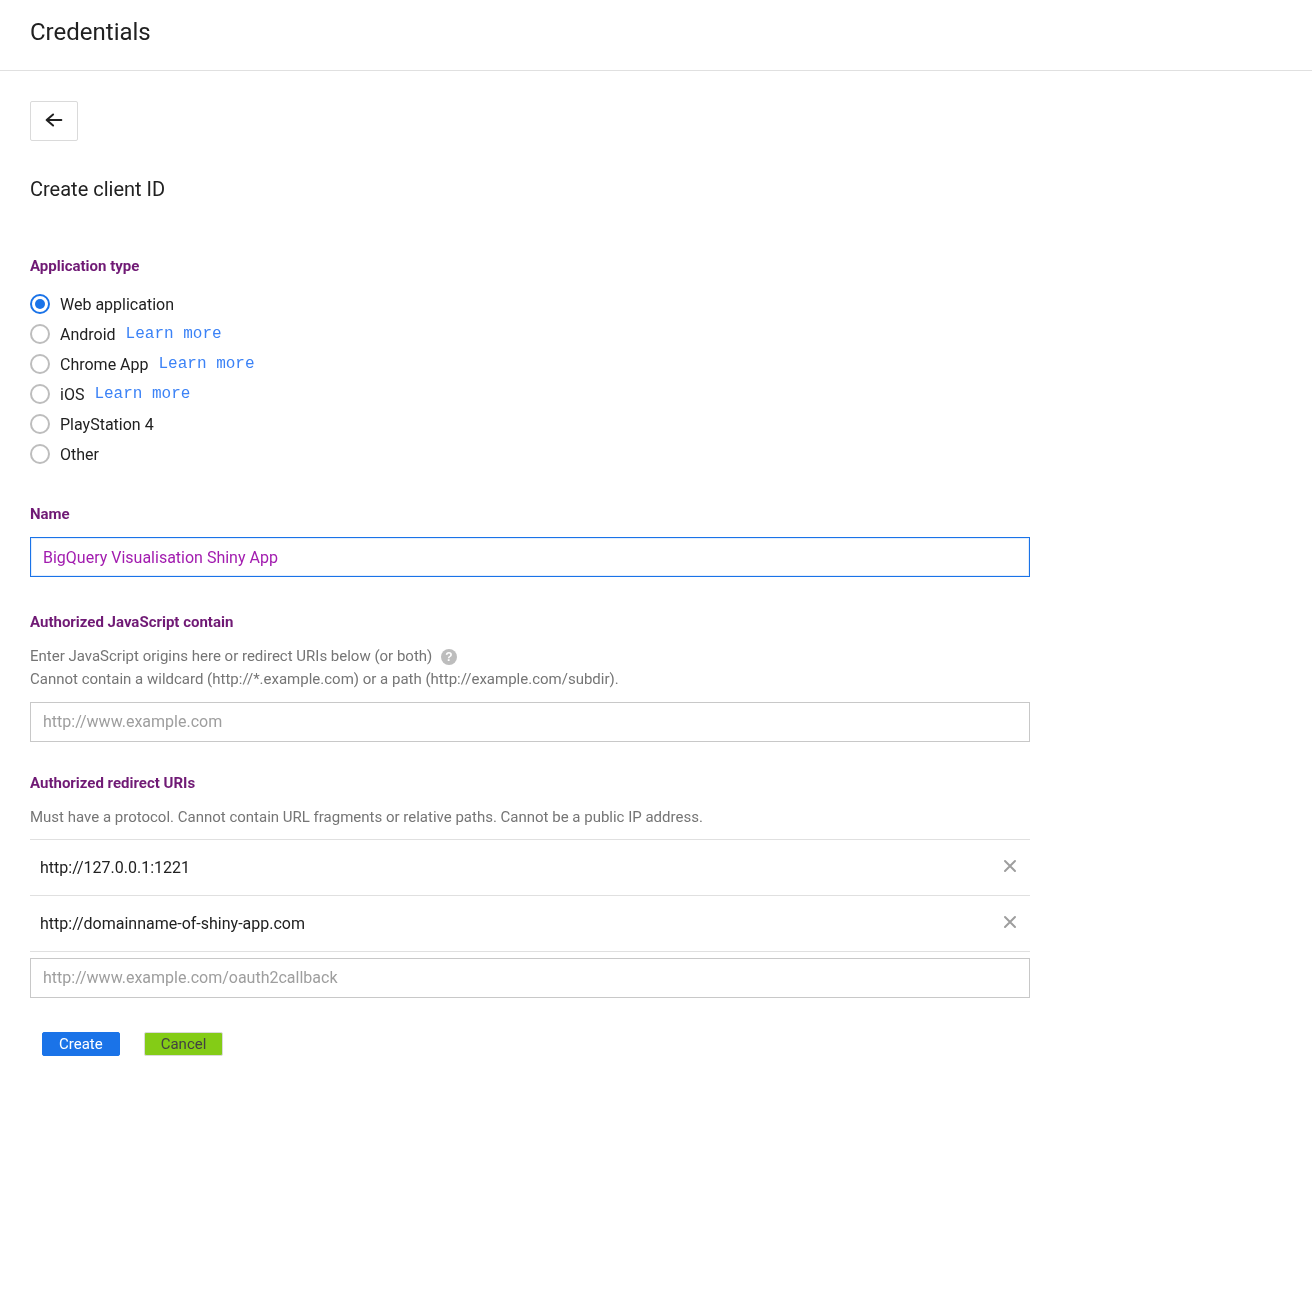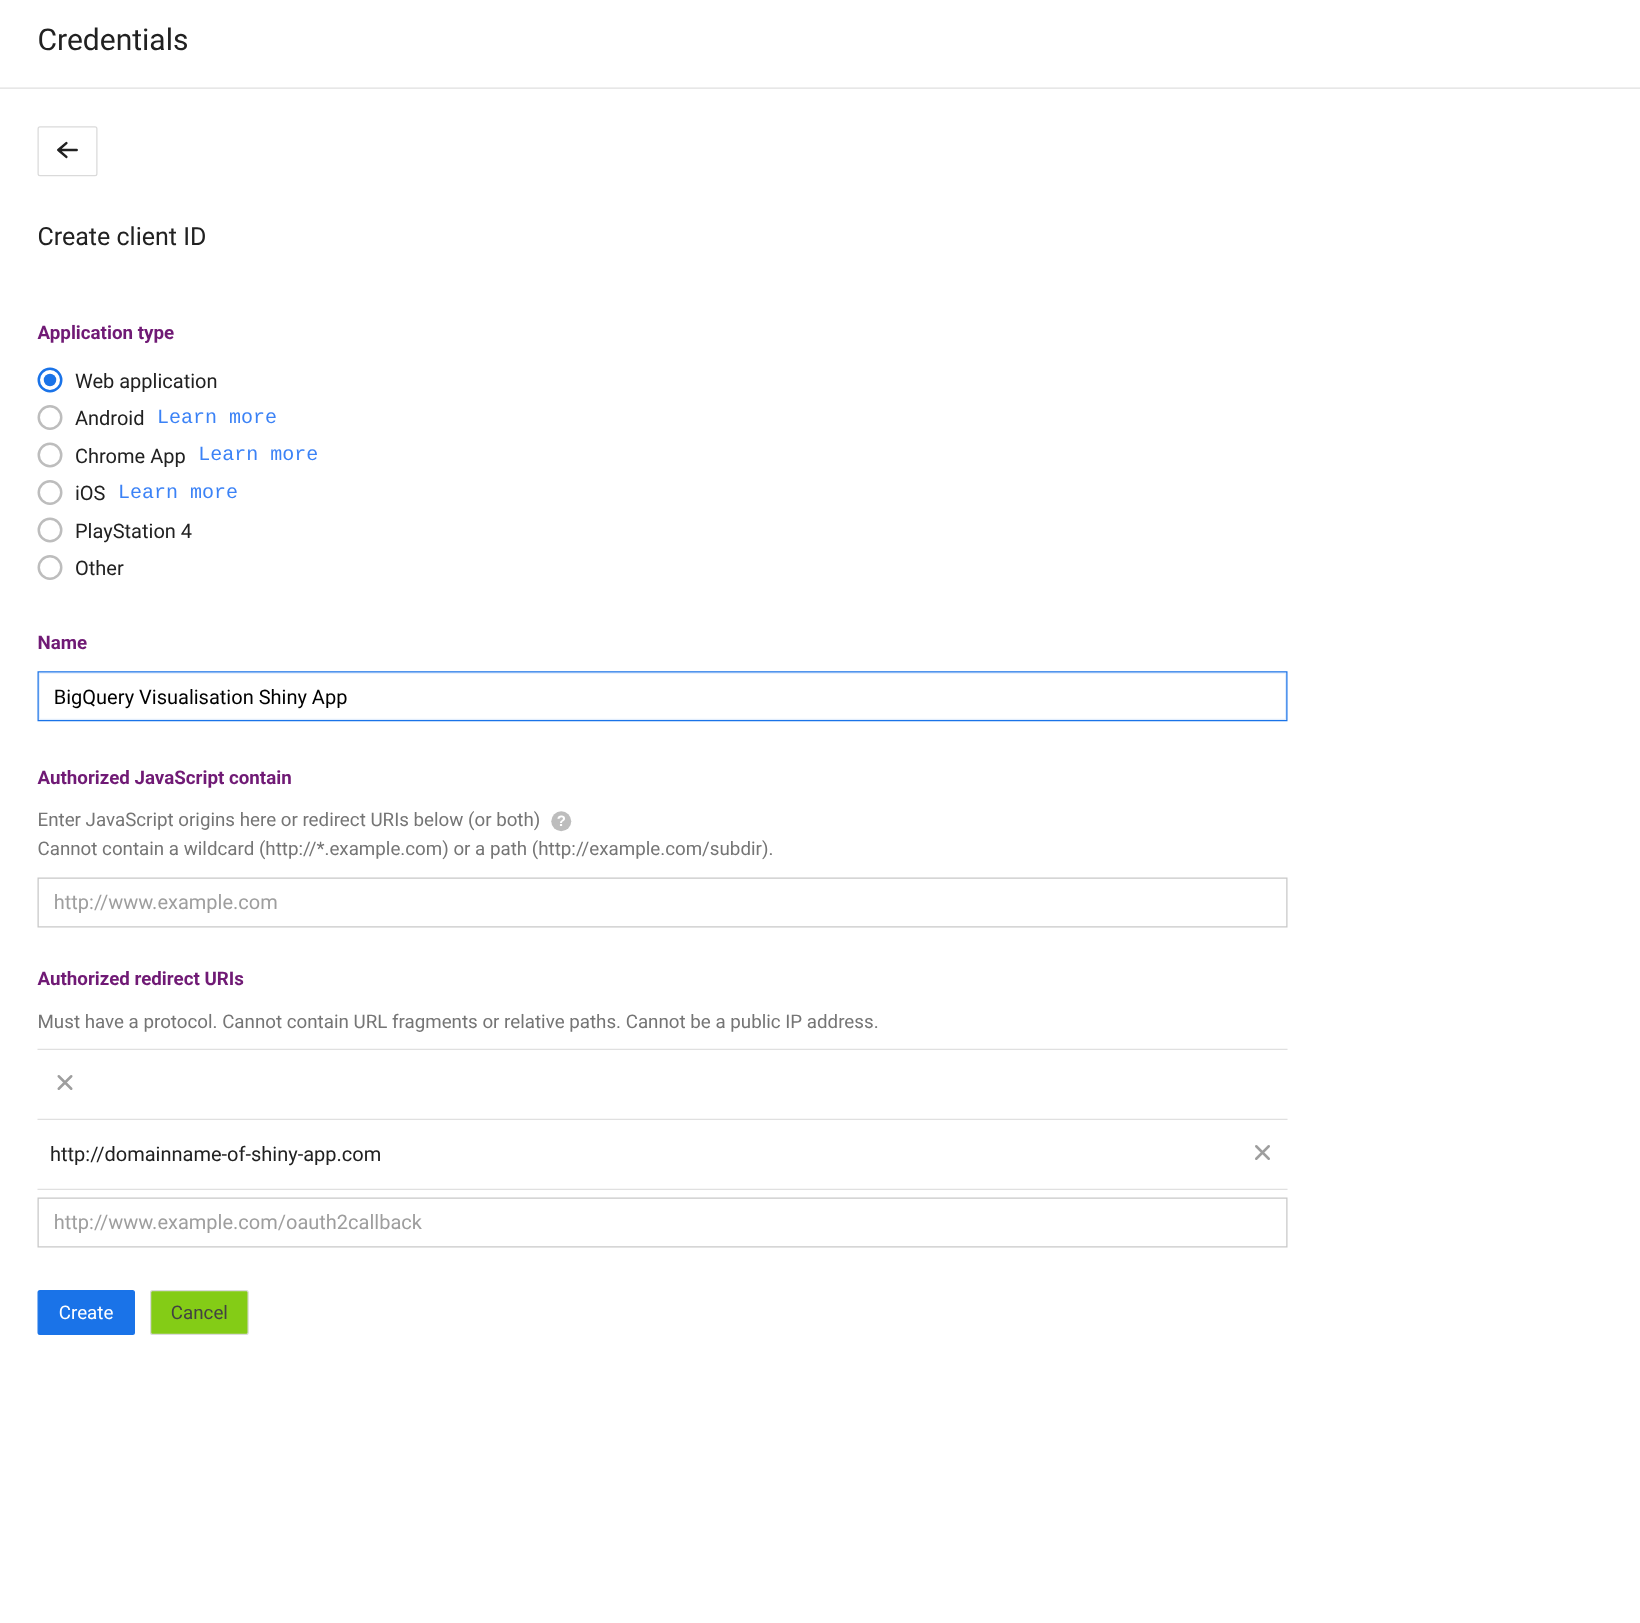--- a/index.html
+++ b/index.html
@@ -87,21 +87,21 @@
     font-family: Liberation Mono, monospace;
   }
   .name-field { margin-bottom: 36px; }
   .text-input {
     width: 100%;
     height: 40px;
     border: 1px solid #c8c8c8;
     padding: 0 12px;
     font-size: 16px;
     font-family: inherit;
-    color: #000000;
+    color: #a21caf;
     outline: none;
   }
   .text-input.focused { border: 1px solid #1a73e8; box-shadow: 0 0 0 1px rgba(26,115,232,0.12) inset; }
   .text-input::placeholder { color: #9e9e9e; }
   .help-text {
     font-size: 15px;
     color: #757575;
     line-height: 1.55;
     margin-bottom: 10px;
   }
@@ -135,26 +135,27 @@
     justify-content: center;
   }
   .remove-btn svg { width: 16px; height: 16px; }
   .uri-input-wrap { margin-top: 6px; }
   .btn-row {
     display: flex;
     gap: 12px;
     margin-top: 34px;
   }
   .btn {
-    height: 36px;
+    height: 24px;
     padding: 0 16px;
     font-size: 15px;
     border-radius: 2px;
     cursor: pointer;
     font-family: inherit;
+    margin-left: 12px;
   }
   .btn-primary {
     background: #1a73e8;
     color: #fff;
     border: 1px solid #1a73e8;
   }
   .btn-secondary {
     background: #84cc16;
     color: #424242;
     border: 1px solid #dadada;
@@ -228,20 +229,21 @@
       <span>Cannot contain a wildcard (http://*.example.com) or a path (http://example.com/subdir).</span>
     </div>
     <input type="text" class="text-input" placeholder="http://www.example.com" style="">
   </div>
 
   <div class="section">
     <div class="section-label">Authorized redirect URIs</div>
     <div class="help-text">Must have a protocol. Cannot contain URL fragments or relative paths. Cannot be a public IP address.</div>
     <div id="uri-list">
         <div class="uri-row">
+          <span class="uri-text">http://127.0.0.1:1221</span>
           <button class="remove-btn">
             <span><svg viewBox="0 0 16 16">
                 <path d="M3 3 L13 13 M13 3 L3 13" stroke="#9e9e9e" stroke-width="2" stroke-linecap="round"></path>
               </svg></span>
           </button>
         </div>
         <div class="uri-row">
           <span class="uri-text">http://domainname-of-shiny-app.com</span>
           <button class="remove-btn">
             <span><svg viewBox="0 0 16 16">

